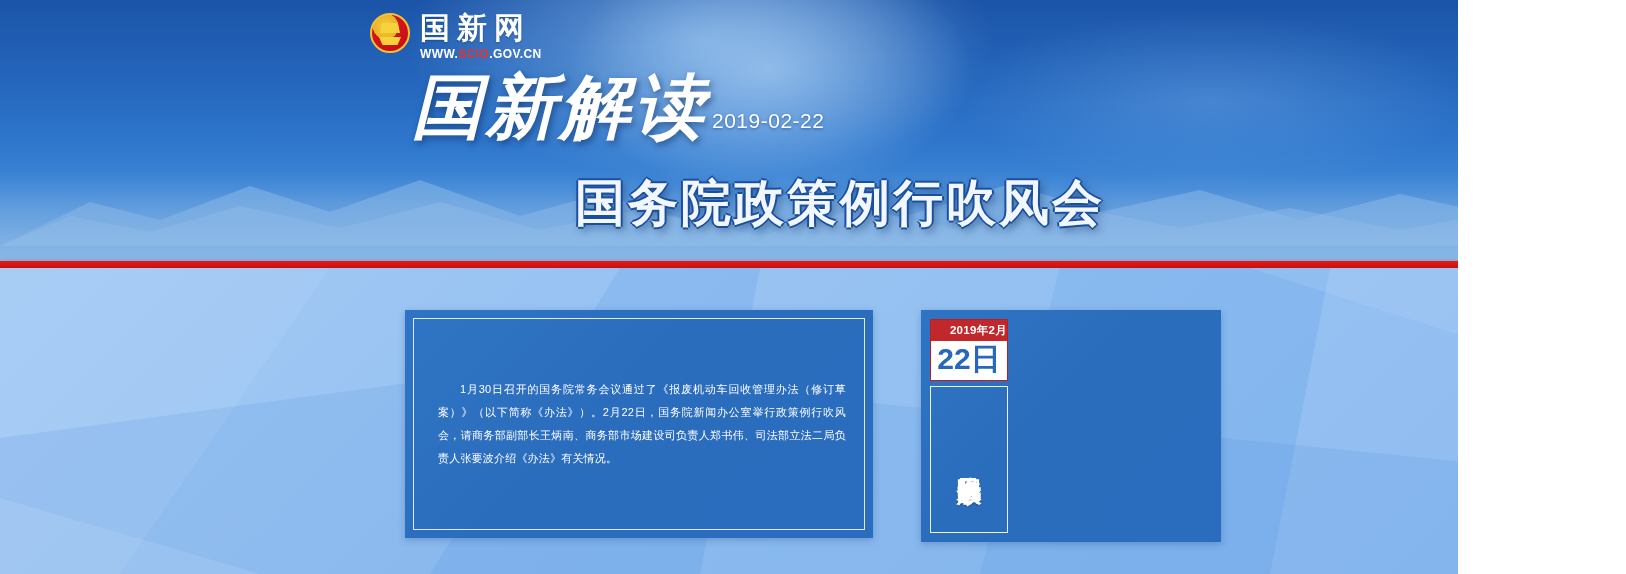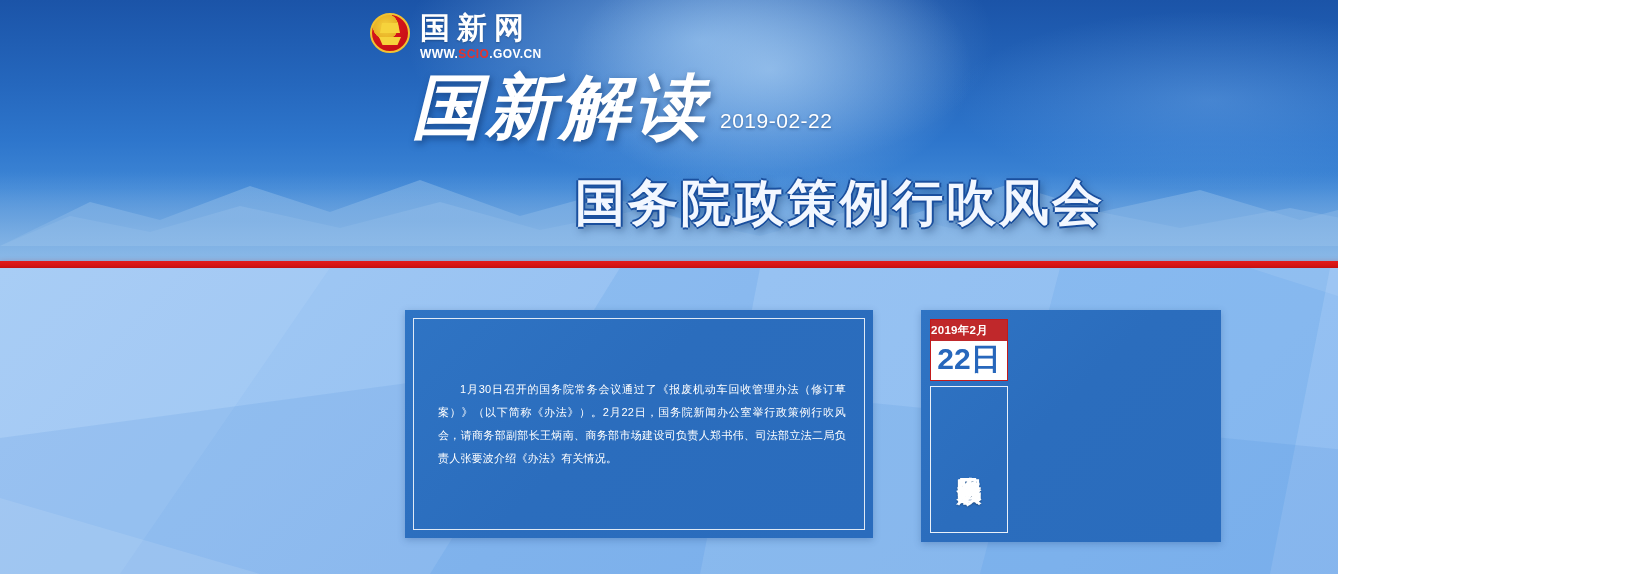--- a/index.html
+++ b/index.html
@@ -6,21 +6,21 @@
     margin: 0;
     padding: 0;
     background: #ffffff;
   }
   body {
     font-family: "Liberation Sans", "DejaVu Sans", sans-serif;
   }
 
   .page {
     position: relative;
-    width: 1338px;
+    width: 1458px;
     height: 574px;
     overflow: hidden;
   }
 
   
   .hero {
     position: absolute;
     left: 0; top: 0;
     width: 1626px;
     height: 262px;
@@ -116,21 +116,21 @@
     white-space: nowrap;
   }
   .logo-url .hl { color: #e8322b; }
 
   
   .title-row {
     position: absolute;
     left: 412px; top: 72px;
     display: flex;
     align-items: flex-end;
-    gap: 12px;
+    gap: 4px;
   }
   .main-title {
     font-family: "DejaVu Serif", "Liberation Serif", serif;
     font-size: 70px;
     font-weight: bold;
     font-style: italic;
     color: #ffffff;
     letter-spacing: 4px;
     line-height: 1;
     text-shadow: 2px 3px 7px rgba(10,40,90,0.55);
@@ -265,21 +265,21 @@
     border: 1px solid #c31a1a;
     box-sizing: border-box;
     background: #ffffff;
     flex: 0 0 auto;
   }
   .date-ym {
     background: #c0282b;
     color: #ffffff;
     font-size: 11.5px;
     font-weight: bold;
-    text-align: left;
+    text-align: right;
     padding: 3px 0 3px;
     letter-spacing: 0.3px;
   }
   .date-day {
     color: #2767bc;
     font-size: 30px;
     font-weight: bold;
     text-align: center;
     padding: 1px 0 4px;
     line-height: 1.12;

